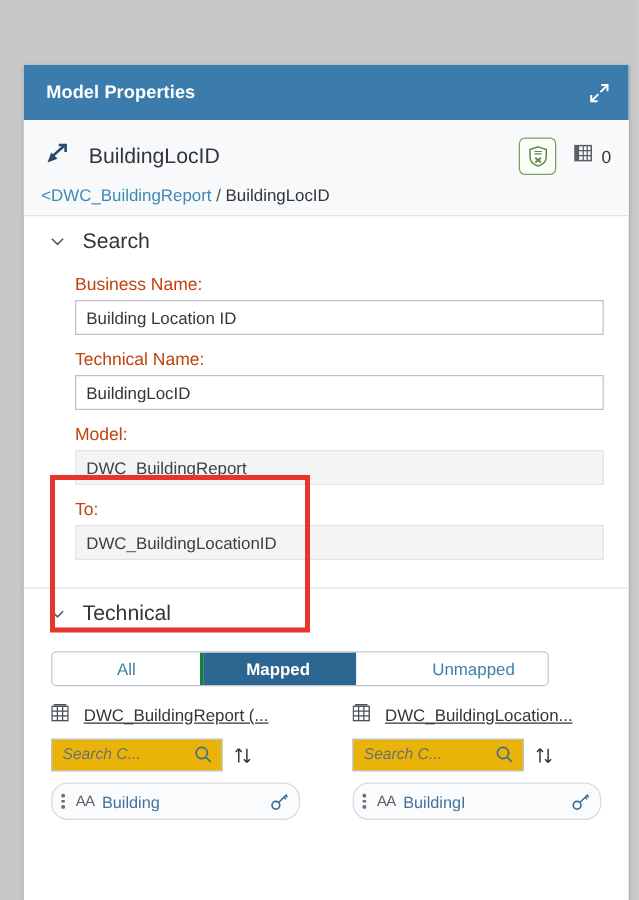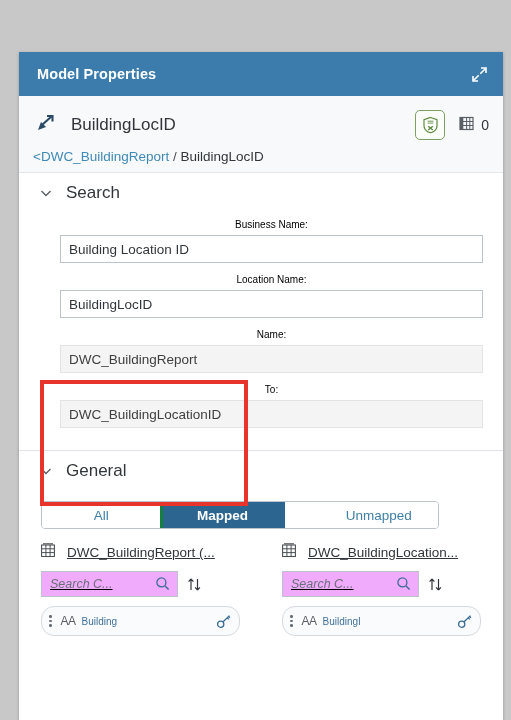--- a/index.html
+++ b/index.html
@@ -90,25 +90,24 @@
     cursor: pointer;
   }
   .section-title {
     font-size: 17px;
     color: #32363a;
   }
   .chev { display: flex; align-items: center; }
   .section-body { padding: 10px 20px 14px 41px; }
   .field { margin-bottom: 2px; }
   .field-label {
-    font-size: 10px;
-    color: #000000;
+    font-size: 14px;
+    color: #c2410c;
     margin-bottom: 5px;
     display: block;
-    text-align: center;
   }
   .field-input {
     width: 100%;
     height: 28px;
     border: 1px solid #bcc3ca;
     background: #ffffff;
     font-family: "Liberation Sans", sans-serif;
     font-size: 13.5px;
     color: #32363a;
     padding: 0 8px;
@@ -176,22 +175,22 @@
     text-decoration: underline;
   }
   .map-search-row {
     display: flex; align-items: center; gap: 8px;
     margin-top: 9px;
   }
   .map-search {
     position: relative;
     width: 137px; height: 26px;
     border: 1px solid #bcc3ca;
-    background: #f0abfc;
-    display: flex; align-items: center; text-decoration: underline;
+    background: #eab308;
+    display: flex; 
   }
   .map-search input {
     border: none; outline: none;
     width: 105px; height: 22px;
     padding-left: 8px;
     font-family: "Liberation Sans", sans-serif;
     font-size: 12.5px;
     font-style: italic;
     color: #5b6066;
     background: transparent;
@@ -208,21 +207,21 @@
     display: flex; align-items: center;
     padding: 0 7px 0 4px;
     gap: 6px;
     cursor: pointer;
   }
   .grip { display: flex; flex-direction: column; gap: 2px; padding: 0 3px; cursor: grab; }
   .grip i { width: 2.5px; height: 2.5px; background: #6a7078; border-radius: 50%; display: block; }
   .type-ico { font-size: 12px; color: #5b6066; letter-spacing: -0.5px; }
   .map-item-label {
     flex: 1;
-    font-size: 10px;
+    font-size: 13px;
     color: #41729a;
     overflow: hidden;
     white-space: nowrap;
   }
   .key-ico { cursor: pointer; display: flex; align-items: center; }
   .map-link-arrow {
     position: absolute;
     left: 252px; top: 680px;
     z-index: 6;
   }
@@ -293,46 +292,46 @@
         <span class="section-title">Search</span>
       </div>
       <div class="section-body">
 
         <div class="field">
           <span class="field-label">Business Name:</span>
           <input class="field-input" type="text" value="Building Location ID" style="">
         </div>
 
         <div class="field">
-          <span class="field-label">Location Name:</span>
+          <span class="field-label">Technical Name:</span>
           <input class="field-input" type="text" value="BuildingLocID" style="">
         </div>
 
         <div class="field">
-          <span class="field-label">Name:</span>
+          <span class="field-label">Model:</span>
           <input class="field-input disabled" type="text" disabled="" value="DWC_BuildingReport" style="">
         </div>
 
         <div class="field">
           <span class="field-label">To:</span>
           <input class="field-input disabled" type="text" disabled="" value="DWC_BuildingLocationID" style="">
         </div>
 
       </div>
       <div class="divider"></div>
     </div>
 
     <div class="section">
       <div class="section-head">
         <span class="chev">
           <svg width="14" height="14" viewBox="0 0 14 14">
             <path d="M2.5 5 L7 9.5 L11.5 5" fill="none" stroke="#5b6066" stroke-width="1.4"></path>
           </svg>
         </span>
-        <span class="section-title">General</span>
+        <span class="section-title">Technical</span>
       </div>
 
       <div class="section-body" style="padding-left:22px;padding-top:14px;">
 
         <div class="seg">
           <div class="seg-item">All</div>
           <div class="seg-item active">Mapped</div>
           <div class="seg-item">Unmapped</div>
         </div>
 

